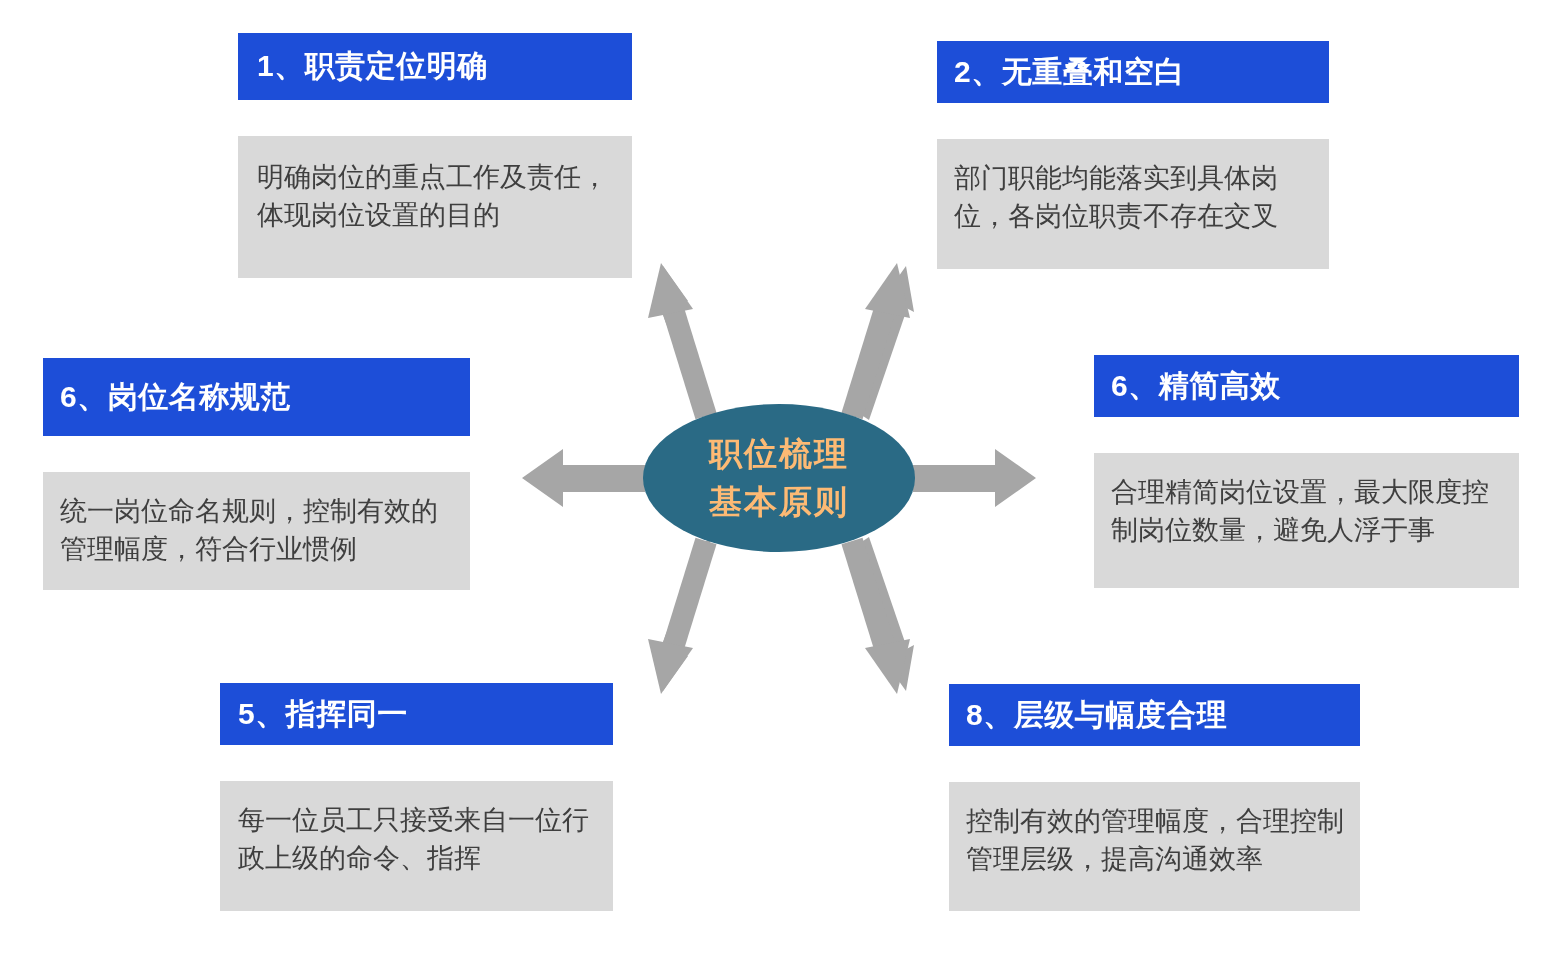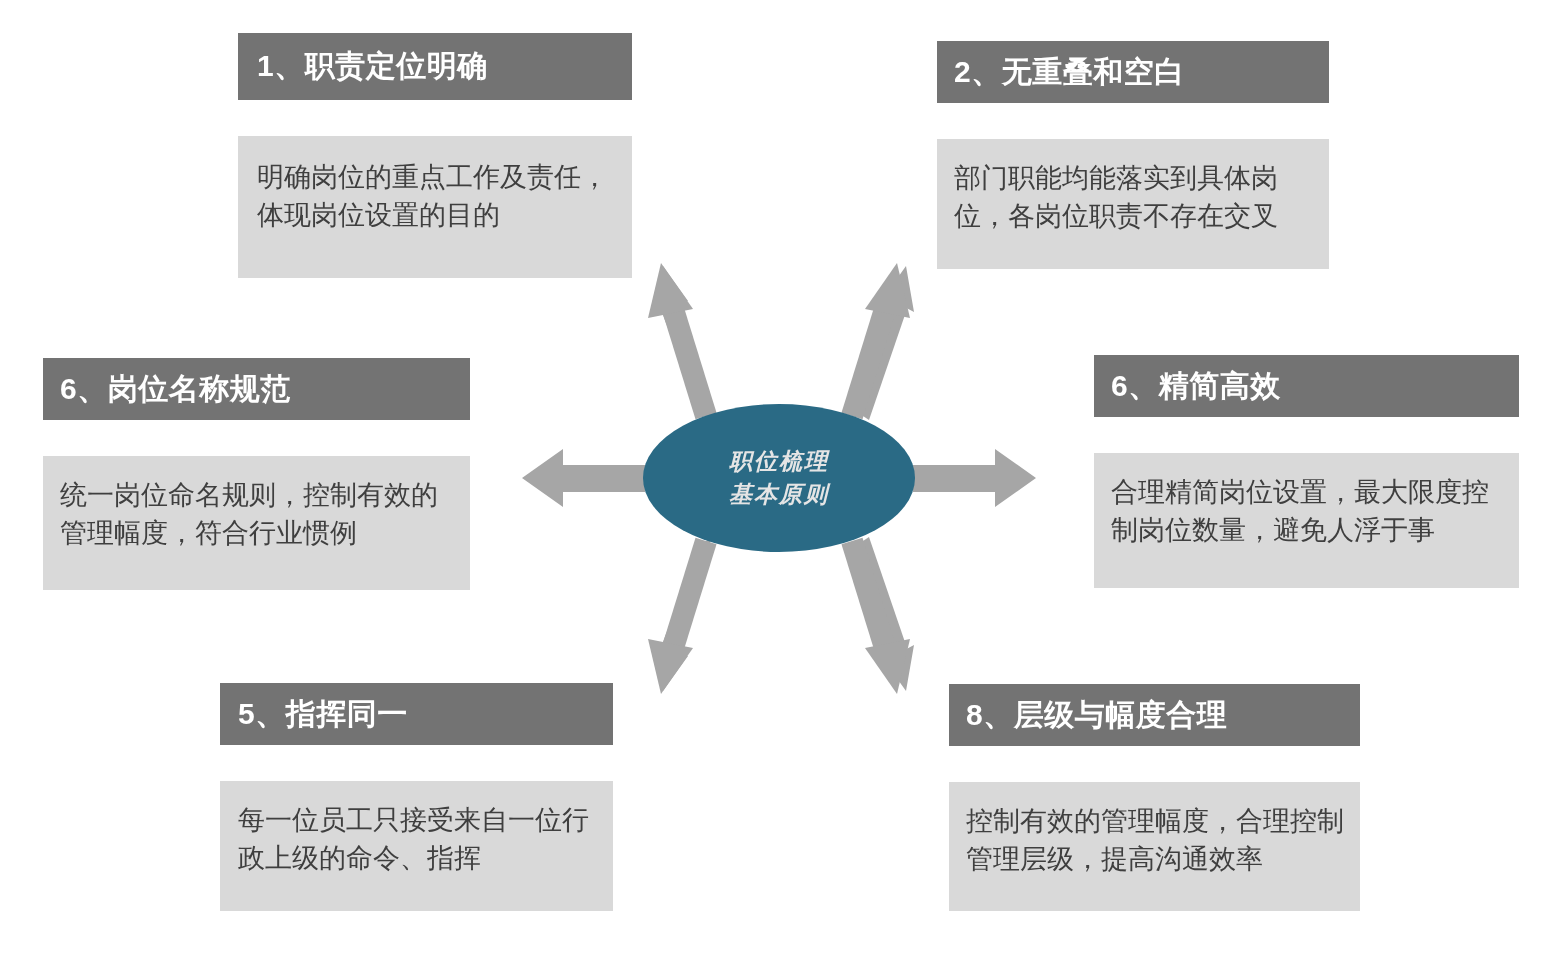--- a/index.html
+++ b/index.html
@@ -29,21 +29,21 @@
   
   .card {
     position: absolute;
     z-index: 3;
     box-sizing: border-box;
     display: flex;
     flex-direction: column;
   }
   .card-header {
     box-sizing: border-box;
-    background: #737373;
+    background: #1d4ed8;
     color: #ffffff;
     font-weight: bold;
     letter-spacing: 0.5px;
     display: flex;
     align-items: center;
     white-space: nowrap;
   }
   .card-body {
     box-sizing: border-box;
     background: #d9d9d9;
@@ -67,45 +67,44 @@
   
   #card-4 { left: 949px; top: 684px; width: 411px; height: 227px; }
   #card-4 .card-header { height: 62px; font-size: 30px; padding-left: 17px; }
   #card-4 .card-body   { font-size: 27px; padding: 20px 14px 0 17px; }
   
   #card-5 { left: 220px; top: 683px; width: 393px; height: 228px; }
   #card-5 .card-header { height: 62px; font-size: 30px; padding-left: 18px; }
   #card-5 .card-body   { font-size: 27px; padding: 20px 16px 0 18px; }
   
   #card-6 { left: 43px; top: 358px; width: 427px; height: 232px; }
-  #card-6 .card-header { height: 62px; font-size: 30px; padding-left: 17px; }
+  #card-6 .card-header { height: 78px; font-size: 30px; padding-left: 17px; }
   #card-6 .card-body   { font-size: 27px; padding: 20px 14px 0 17px; }
 
   
   #hub {
     position: absolute;
     left: 643px;
     top: 404px;
     width: 272px;
     height: 148px;
     border-radius: 50%;
     background: #2a6a85;
     z-index: 4;
     display: flex;
     flex-direction: column;
     align-items: center;
     justify-content: center;
   }
   #hub .hub-line {
-    color: #e5e5e5;
-    font-size: 23px;
+    color: #fdba74;
+    font-size: 33px;
     font-weight: bold;
     letter-spacing: 2px;
     line-height: 1.45;
-    font-style: italic;
   }
 </style>
 </head>
 <body>
 
 <div id="stage">
 
   <svg class="arrows-layer" viewBox="0 0 1558 960">
     <g fill="#a6a6a6">
 

